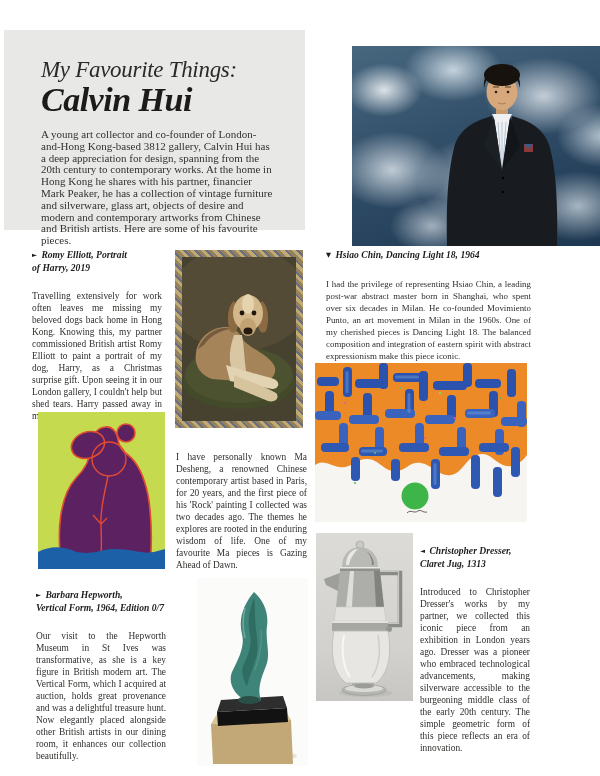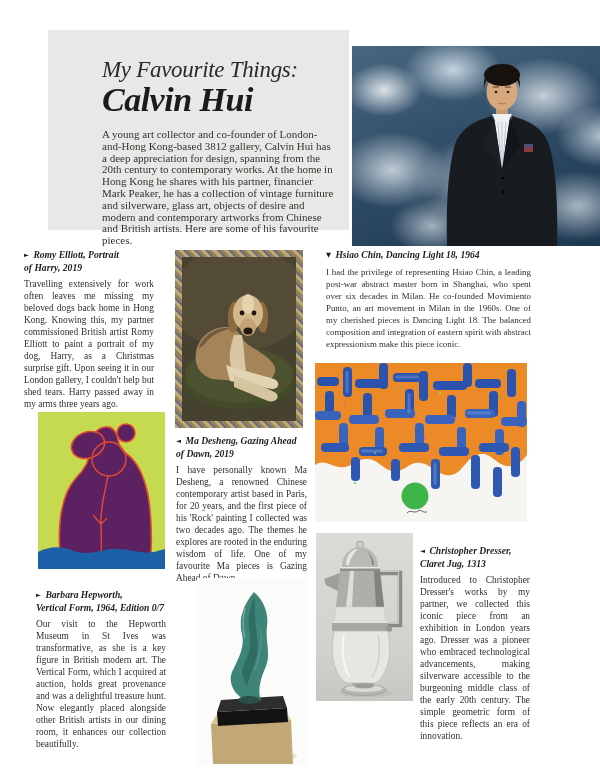--- a/index.html
+++ b/index.html
@@ -1,21 +1,21 @@
 <!DOCTYPE html>
 <html><head>
 <meta charset="utf-8">
 <style>
   html,body { margin:0; padding:0; background:#ffffff; }
   body { width:600px; height:776px; font-family:"Liberation Serif", serif; }
   .page { position:relative; width:600px; height:776px; background:#ffffff; overflow:hidden; }
 
   
   .intro-block { position:absolute; left:4px; top:30px; width:301px; height:200px;
-                 background:#e8e8e6; box-sizing:border-box; padding:27px 32px 0 54px;margin-left:44px; }
+                 background:#e8e8e6; box-sizing:border-box; padding:27px 32px 0 37px; }
   .kicker { font-style:italic; font-size:23px; line-height:25px; color:#2b2a28; letter-spacing:-0.3px; }
   .title  { font-style:italic; font-weight:bold; font-size:34px; line-height:33px;
             margin:1px 0 0 0; color:#1c1b19; letter-spacing:-0.5px; }
   .intro  { margin:13px 0 0 0; width:234px; font-size:11px; line-height:11.8px; color:#33322f; }
 
   .portrait { position:absolute; left:312px; top:30px; width:266px; height:200px; overflow:hidden;
     background:
       radial-gradient(55px 38px at 12% 22%, rgba(248,250,252,.85), rgba(248,250,252,0) 70%),
       radial-gradient(70px 45px at 38% 12%, rgba(230,240,248,.8), rgba(230,240,248,0) 70%),
       radial-gradient(85px 55px at 72% 25%, rgba(244,248,252,.75), rgba(244,248,252,0) 70%),
@@ -27,24 +27,24 @@
       linear-gradient(160deg, #47677f 0%, #33506a 40%, #24405a 75%, #1d3750 100%);
   }
   .portrait svg { position:absolute; left:0; top:0; }
 
   
   .art-note { position:absolute; margin:0; }
   .art-heading { margin:0; font-size:9.6px; line-height:12px; font-weight:bold; font-style:italic; color:#1e1d1b; }
   .art-heading .hl2 { display:block; }
   .arrow { font-family:"DejaVu Sans", sans-serif; font-style:normal; font-size:6.5px;
            position:relative; top:-1px; margin-right:2px; color:#1e1d1b; }
-  .art-body { margin:4px 0 0 0; font-size:9.4px; line-height:12px; color:#302f2c;
+  .art-body { margin:16px 0 0 0; font-size:9.4px; line-height:12px; color:#302f2c;
               text-align:justify; text-justify:inter-word; }
 
-  #sec-romy     { left:24px;  top:249px; width:130px; }
+  #sec-romy     { left:32px;  top:249px; width:130px; }
   #sec-hepworth { left:36px;  top:589px; width:130px; }
   #sec-ma       { left:176px; top:435px; width:131px; }
   #sec-hsiao    { left:326px; top:249px; width:205px; }
   #sec-hsiao .art-body { font-size:8.9px; }
   #sec-dresser  { left:420px; top:545px; width:110px; }
 
   
   .figure { position:absolute; margin:0; padding:0; }
   #art-dog  { left:175px; top:250px; width:128px; height:178px; box-sizing:border-box;
               background:repeating-linear-gradient(45deg,#c0aa72 0 3px,#6b6d82 3px 5px,#93825b 5px 8px); }
@@ -116,25 +116,20 @@
         <ellipse cx="66" cy="74" rx="4.5" ry="3.5" fill="#241a10"></ellipse>
         <circle cx="60" cy="56" r="2.4" fill="#1f150c"></circle>
         <circle cx="72" cy="56" r="2.4" fill="#1f150c"></circle>
         <path d="M44,108 C56,112 78,118 92,122 C98,124 98,132 90,132 L48,124 Z" fill="#e2d3b2"></path>
         <path d="M52,118 C66,124 84,130 94,136 C98,140 94,146 86,144 L52,130 Z" fill="#d6c49f"></path>
       </svg>
     </div>
   </figure>
 
   <section class="art-note" id="sec-ma">
-    <h3 class="art-heading">
-      <span class="arrow">◄</span>
-      <span>Ma Desheng, Gazing Ahead</span>
-      <span class="hl2">of Dawn, 2019</span>
-    </h3>
     <p class="art-body">I have personally known Ma Desheng, a renowned Chinese contemporary artist based in Paris, for 20 years, and the first piece of his 'Rock' painting I collected was two decades ago. The themes he explores are rooted in the enduring wisdom of life. One of my favourite Ma pieces is Gazing Ahead of Dawn.</p>
   </section>
 
   <figure class="figure" id="art-purple" aria-label="Ma Desheng, Gazing Ahead of Dawn, 2019">
     <svg width="127" height="157" viewBox="0 0 127 157">
       <rect width="127" height="157" fill="#c5da4e"></rect>
       <circle cx="88" cy="21" r="9" fill="#5b2161" stroke="#e14b31" stroke-width="1.6"></circle>
       <path d="M24,157 C18,118 22,84 38,66 C48,56 52,48 52,38 C52,26 58,16 67,15 C74,14 79,20 80,28 C81,34 84,39 90,43 C99,50 106,64 110,83 C114,106 114,132 112,157 Z" fill="#5b2161" stroke="#e14b31" stroke-width="1.6"></path>
       <ellipse cx="50" cy="33" rx="17" ry="13" fill="#5b2161" stroke="#e14b31" stroke-width="1.6" transform="rotate(-20 50 33)"></ellipse>
       <circle cx="71" cy="47" r="17" fill="none" stroke="#e14b31" stroke-width="1.4"></circle>

